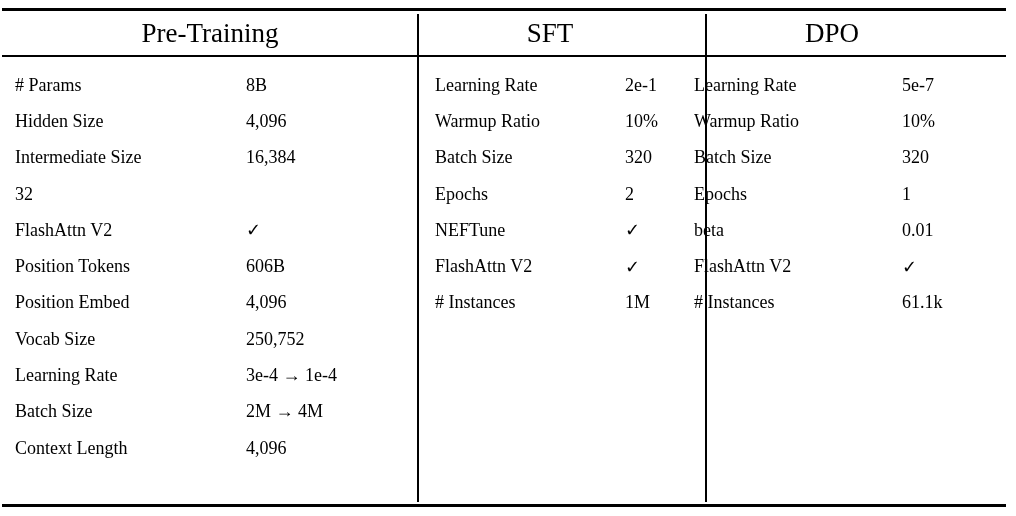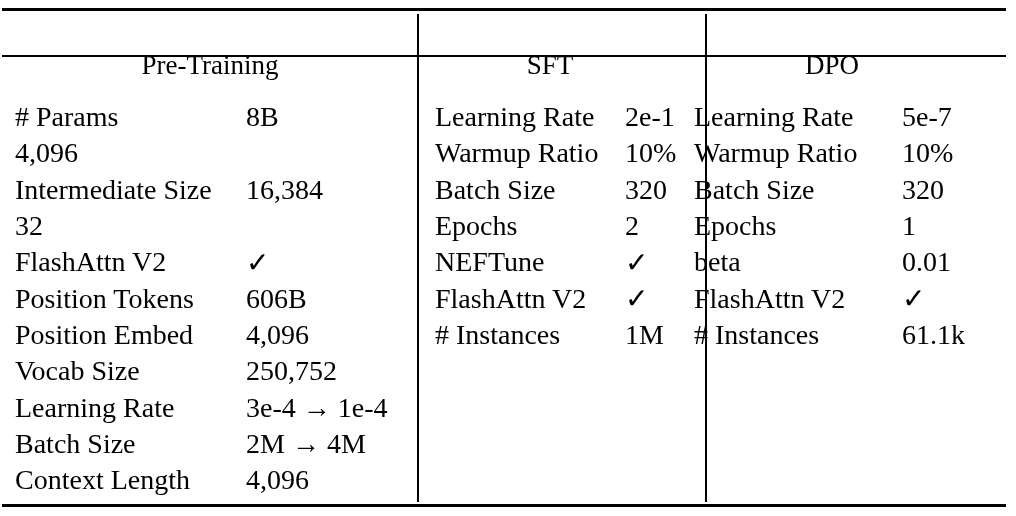--- a/index.html
+++ b/index.html
@@ -42,28 +42,27 @@
   .col { display: flex; flex-direction: column; }
   .col-0 { width: 416px; }
   .col-1 { width: 264px; }
   .col-2 { width: 300px; }
   .col-header {
     height: 44px;
     display: flex;
     align-items: center;
     justify-content: center;
     font-size: 27px;
-    margin-top: 32px;
   }
   .col-body { padding-top: 12px; }
   .row {
     height: 36.3px;
     display: flex;
     align-items: center;
-    font-size: 28px;
+    font-size: 18px;
     white-space: nowrap;
   }
   .row .label { flex: none; }
   .row .value { flex: none; }
   .col-0 .row { padding-left: 13px; }
   .col-0 .label { width: 231px; }
   .col-1 .row { padding-left: 17px; }
   .col-1 .label { width: 190px; }
   .col-2 .row { padding-left: 12px; }
   .col-2 .label { width: 208px; }
@@ -79,20 +78,21 @@
   <div class="vline v2"></div>
   <div class="columns" id="columns">
       <div class="col col-0">
     <div class="col-header">Pre-Training</div>
     <div class="col-body">
           <div class="row">
     <span class="label"># Params</span>
     <span class="value">8B</span>
   </div>
           <div class="row">
+    <span class="label">Hidden Size</span>
     <span class="value">4,096</span>
   </div>
           <div class="row">
     <span class="label">Intermediate Size</span>
     <span class="value">16,384</span>
   </div>
           <div class="row">
     <span class="value">32</span>
   </div>
           <div class="row">

